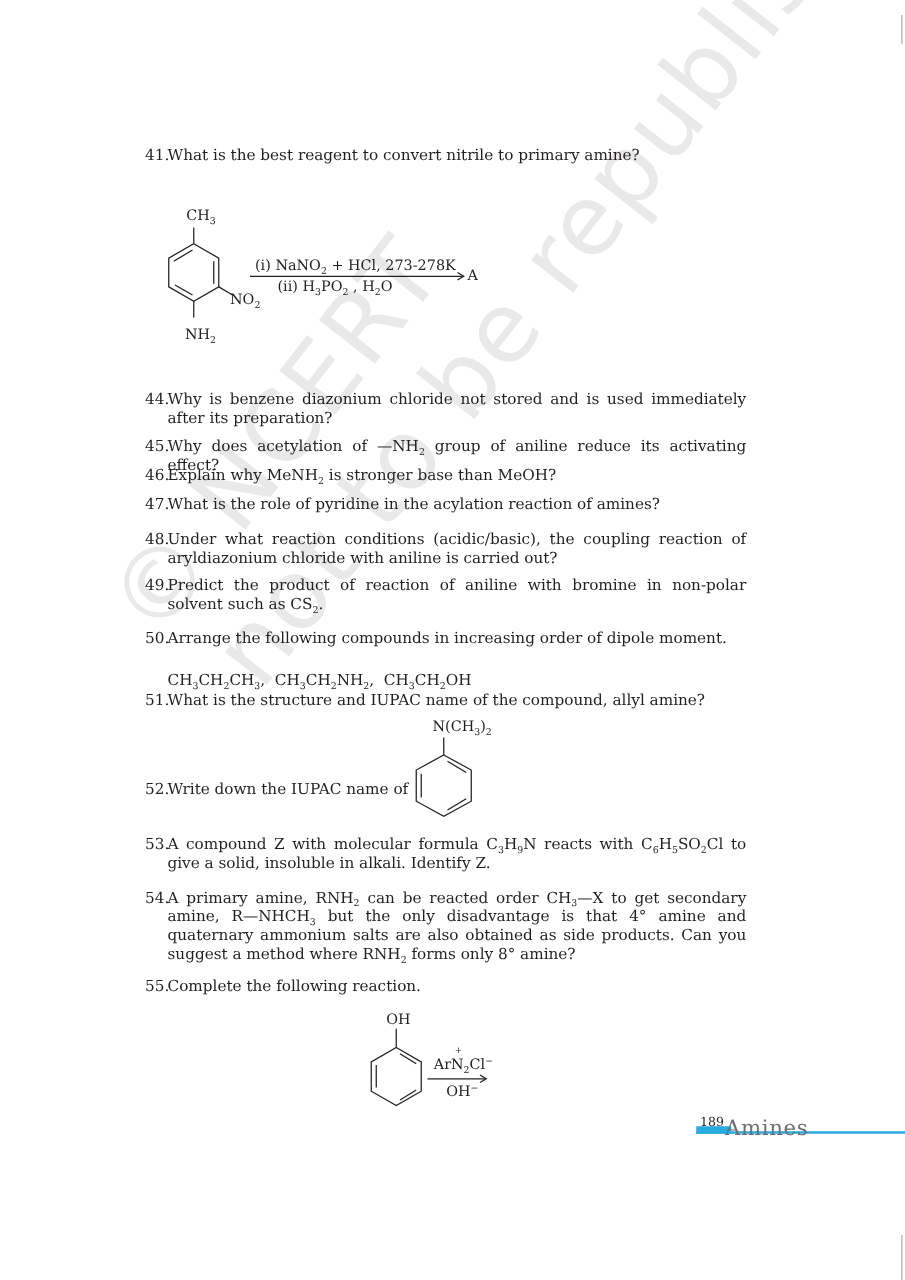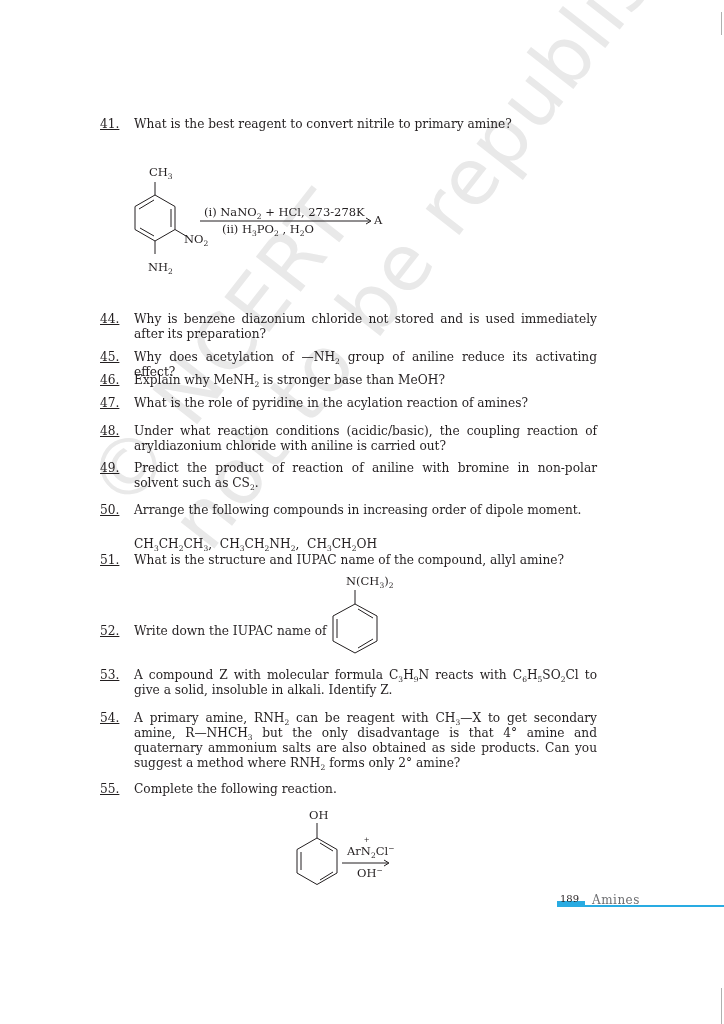--- a/index.html
+++ b/index.html
@@ -13,36 +13,36 @@
     transform: rotate(-52deg); transform-origin: left top;
     font-family: "DejaVu Sans", "Liberation Sans", sans-serif;
     color: #e9e9e9; white-space: nowrap; pointer-events: none; z-index: 0;
   }
   .wm1 { position: absolute; left: 0; top: 0; font-size: 78px; letter-spacing: 2px; }
   .wm2 { position: absolute; left: 20px; top: 90px; font-size: 78px; letter-spacing: 2px; }
   .q {
     position: absolute; left: 100px; width: 497px;
     font-size: 12.2px; line-height: 15px; z-index: 1;
   }
-  .q .num { position: absolute; left: 0; top: 0; width: 30px; text-decoration: underline; }
+  .q .num { position: absolute; left: 16px; top: 0; width: 30px; }
   .q .txt { margin-left: 34px; text-align: justify; }
   sub { font-size: 7.5px; vertical-align: -3px; line-height: 0; }
   sup { font-size: 7.5px; vertical-align: 4px; line-height: 0; }
   .chem { position: absolute; z-index: 1; font-size: 11.5px; }
   .chem svg { position: absolute; left: 0; top: 0; overflow: visible; }
   .lbl { position: absolute; white-space: nowrap; }
   .footer-bar {
     position: absolute; left: 557px; top: 905px; width: 167px; height: 2px; background: #29abe2;
   }
   .footer-num-bg {
     position: absolute; left: 557px; top: 901px; width: 28px; height: 6px; background: #29abe2;
   }
   .footer-num { position: absolute; left: 560px; top: 893px; font-size: 10px; color: #231f20; }
   .footer-title {
-    position: absolute; left: 592px; top: 893px; font-size: 12px; color: #6d6e71;
+    position: absolute; left: 580px; top: 893px; font-size: 17px; color: #6d6e71;
     letter-spacing: 0.5px;
   }
   .crop { position: absolute; width: 1px; background: #b0b0b0; }
 </style>
 </head>
 <body>
 
 <div class="page">
 
   <div class="watermark">
@@ -140,21 +140,21 @@
     </svg>
   </div>
 
   <div class="q" style="top:668px;">
     <span class="num">53.</span>
     <div class="txt"><span>A compound Z with molecular formula C</span><sub>3</sub><span>H</span><sub>9</sub><span>N reacts with C</span><sub>6</sub><span>H</span><sub>5</sub><span>SO</span><sub>2</sub><span>Cl to give a solid, insoluble in alkali. Identify Z.</span></div>
   </div>
 
   <div class="q" style="top:711px;">
     <span class="num">54.</span>
-    <div class="txt"><span>A primary amine, RNH</span><sub>2</sub><span> can be reagent with CH</span><sub>3</sub><span>—X to get secondary amine, R—NHCH</span><sub>3</sub><span> but the only disadvantage is that 4° amine and quaternary ammonium salts are also obtained as side products. Can you suggest a method where RNH</span><sub>2</sub><span> forms only 2° amine?</span></div>
+    <div class="txt"><span>A primary amine, RNH</span><sub>2</sub><span> can be reacted order CH</span><sub>3</sub><span>—X to get secondary amine, R—NHCH</span><sub>3</sub><span> but the only disadvantage is that 4° amine and quaternary ammonium salts are also obtained as side products. Can you suggest a method where RNH</span><sub>2</sub><span> forms only 8° amine?</span></div>
   </div>
 
   <div class="q" style="top:782px;">
     <span class="num">55.</span>
     <div class="txt">Complete the following reaction.</div>
   </div>
 
   <div class="chem" style="left:285px; top:808px; width:130px; height:80px;">
     <span class="lbl" style="left:24px; top:0px;">OH</span>
     <svg width="130" height="80">

